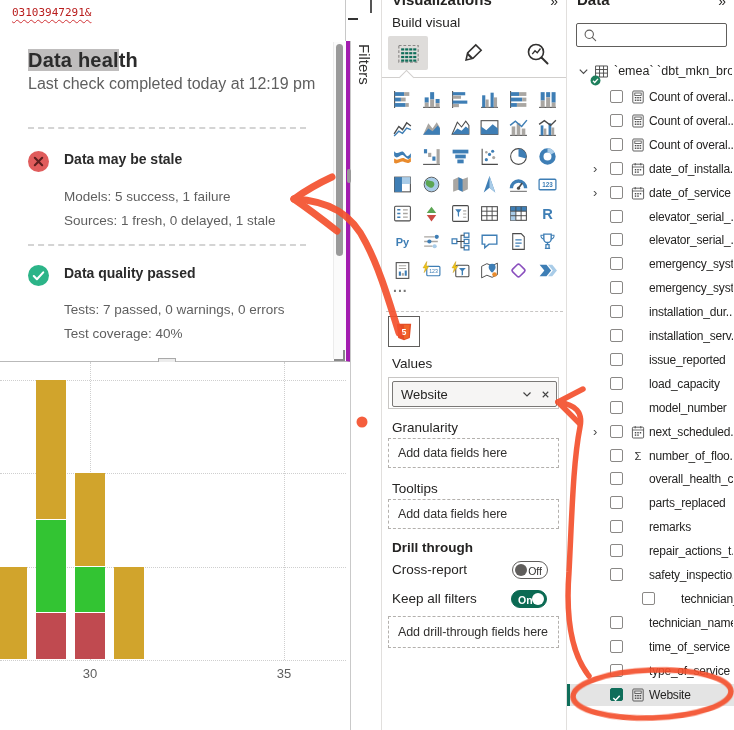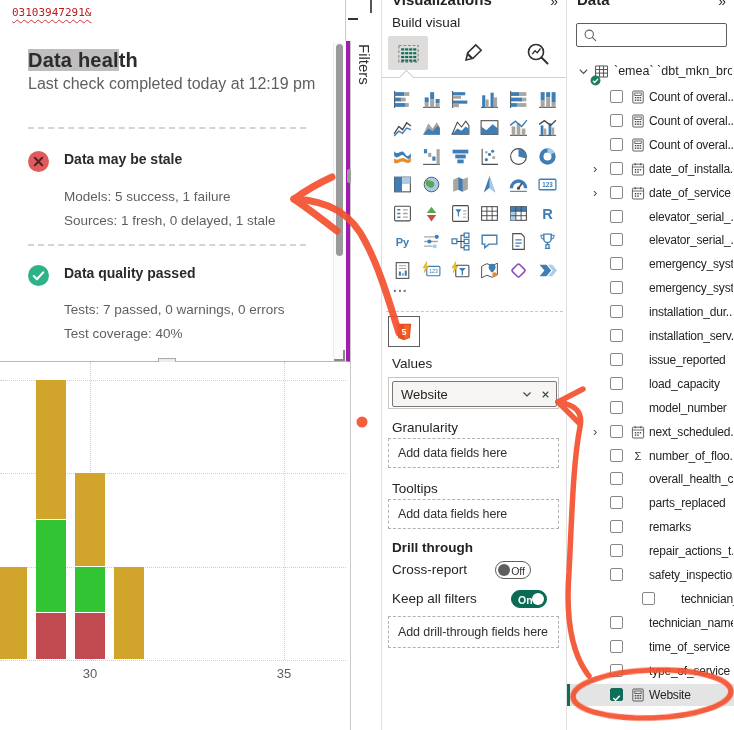--- a/index.html
+++ b/index.html
@@ -538,21 +538,21 @@
     </div>
 
     <div class="sec-label" style="top:420px">Granularity</div>
     <div class="dash-box" style="top:438px">Add data fields here</div>
 
     <div class="sec-label" style="top:481px">Tooltips</div>
     <div class="dash-box" style="top:499px">Add data fields here</div>
 
     <div class="sec-label bold" style="top:540px">Drill through</div>
     <div class="toggle-row-label" style="top:562px">Cross-report</div>
-    <div class="toggle off" style="top:561px;left:113px">
+    <div class="toggle off" style="top:561px;left:130px">
       <span class="dot"></span>
       <span class="tlabel">Off</span>
     </div>
     <div class="toggle-row-label" style="top:591px">Keep all filters</div>
     <div class="toggle on" style="top:590px;left:129px">
       <span class="tlabel">On</span>
       <span class="dot"></span>
     </div>
     <div class="dash-box" style="top:616px;height:32px">Add drill-through fields here</div>
   </div>

